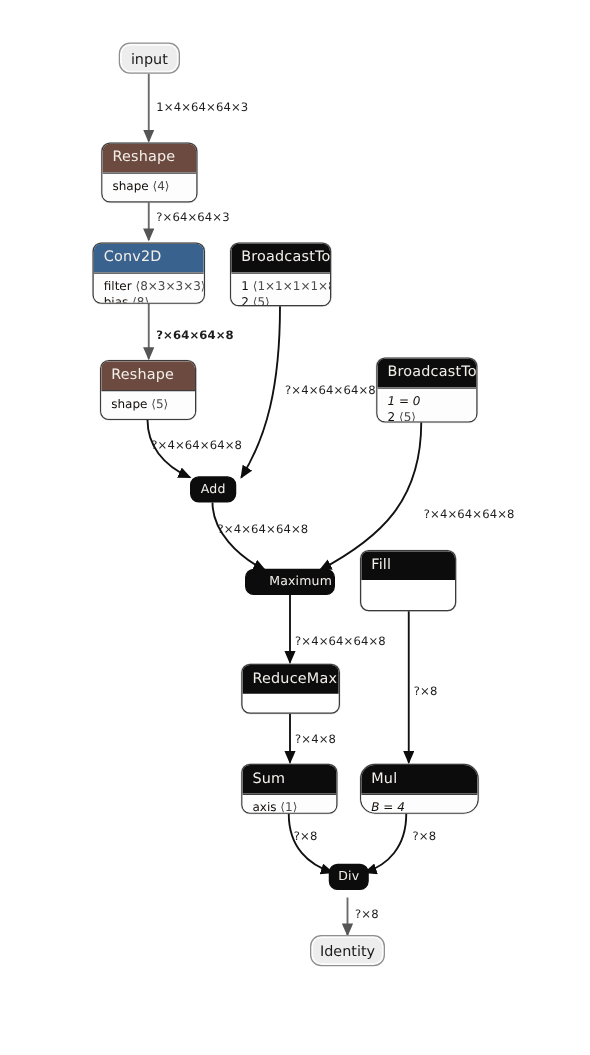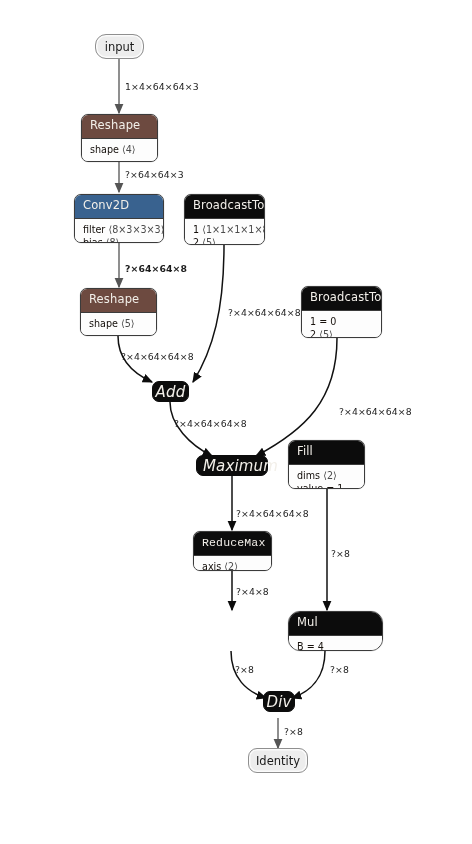--- a/index.html
+++ b/index.html
@@ -59,36 +59,36 @@
     font-weight: normal;
     color: #120d09;
   }
   .attr-val {
     color: #4a4a4a;
     font-weight: normal;
   }
   .attr-plain {
     color: #17110c;
     font-weight: normal;
+    font-style: italic;
   }
   
   .node-simple {
     position: absolute;
     box-sizing: border-box;
     border-radius: 7px;
     background: #0c0c0c;
     border: 1px solid #0c0c0c;
     color: #f2efe9;
-    font-size: 15px;
+    font-size: 10px;
     display: flex;
     align-items: center;
     justify-content: center;
     letter-spacing: 0.15px;
     white-space: nowrap;
-    font-style: italic;
   }
   
   .node-term {
     position: absolute;
     box-sizing: border-box;
     border-radius: 9px;
     background: #ededed;
     border: 1px solid #8f8f8f;
     box-shadow: inset 0 0 0 1.5px #fbfbfb;
     color: #1a1a1a;
@@ -141,21 +141,21 @@
 
     <path d="M327,489 L327,610" stroke="#111111" stroke-width="1.5" fill="none" marker-end="url(#ah-dark)"></path>
 
     <path d="M231,651 C231,678 247,692 266,698" stroke="#111111" stroke-width="1.5" fill="none" marker-end="url(#ah-dark)"></path>
 
     <path d="M325,651 C325,678 310,692 292,698" stroke="#111111" stroke-width="1.5" fill="none" marker-end="url(#ah-dark)"></path>
 
     <path d="M278,718 L278,748" stroke="#6a6a6a" stroke-width="1.5" fill="none" marker-end="url(#ah-gray)"></path>
   </svg>
 
-  <div class="node-term" style="left:95px; top:34px; width:49px; height:25px;border-radius:11px;">
+  <div class="node-term" style="left:95px; top:34px; width:49px; height:25px;">
     <span>input</span>
   </div>
 
   <div class="node" style="left:81px; top:114px; width:77px; height:48px;">
     <div class="node-head" style="background:#6d4a40;">Reshape</div>
     <div class="node-body">
       <div class="attr-row">
         <span class="attr-key">shape</span>
         <span class="attr-val">⟨4⟩</span>
       </div>
@@ -216,41 +216,35 @@
   <div class="node-simple" style="left:152px; top:381px; width:37px; height:21px;">
     <span>Add</span>
   </div>
 
   <div class="node-simple" style="left:196px; top:455px; width:72px; height:21px;padding-left:17px;">
     <span>Maximum</span>
   </div>
 
   <div class="node" style="left:288px; top:440px; width:77px; height:49px;">
     <div class="node-head" style="background:#0c0c0c;">Fill</div>
-    <div class="node-body">
-      <div class="attr-row">
-        <span class="attr-key">dims</span>
-        <span class="attr-val">⟨2⟩</span>
-      </div>
-      <div class="attr-row">
-        <span class="attr-plain">value = 1</span>
-      </div>
-    </div>
   </div>
 
   <div class="node" style="left:193px; top:531px; width:79px; height:40px;">
-    <div class="node-head" style="background:#0c0c0c;font-family:Liberation Mono, monospace;">ReduceMax</div>
+    <div class="node-head" style="background:#0c0c0c;">ReduceMax</div>
+  </div>
+
+  <div class="node" style="left:193px; top:611px; width:77px; height:40px;">
+    <div class="node-head" style="background:#0c0c0c;">Sum</div>
     <div class="node-body">
       <div class="attr-row">
         <span class="attr-key">axis</span>
-        <span class="attr-val">⟨2⟩</span>
-      </div>
-    </div>
-  </div>
-
+        <span class="attr-val">⟨1⟩</span>
+      </div>
+    </div>
+  </div>
 
   <div class="node" style="left:288px; top:611px; width:95px; height:40px;border-radius:12px;">
     <div class="node-head" style="background:#0c0c0c;">Mul</div>
     <div class="node-body">
       <div class="attr-row">
         <span class="attr-plain">B = 4</span>
       </div>
     </div>
   </div>
 

